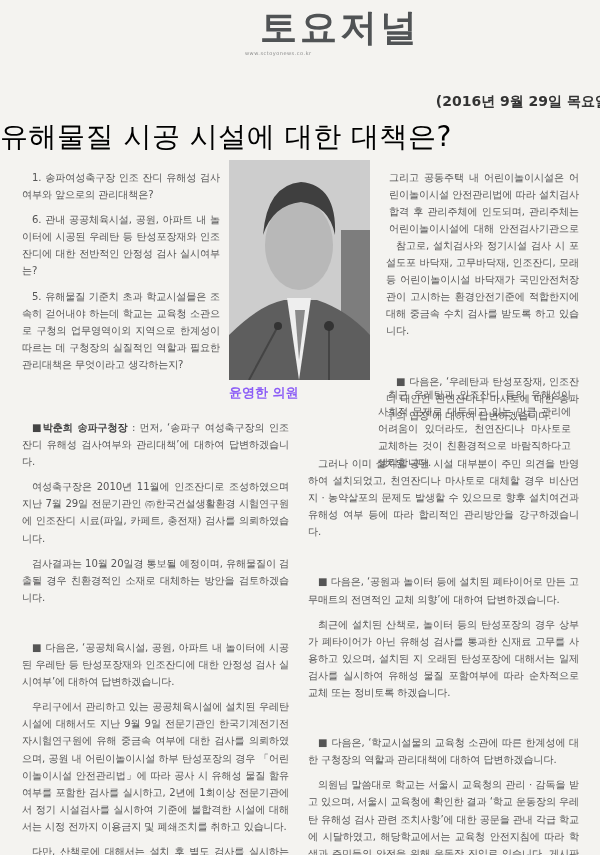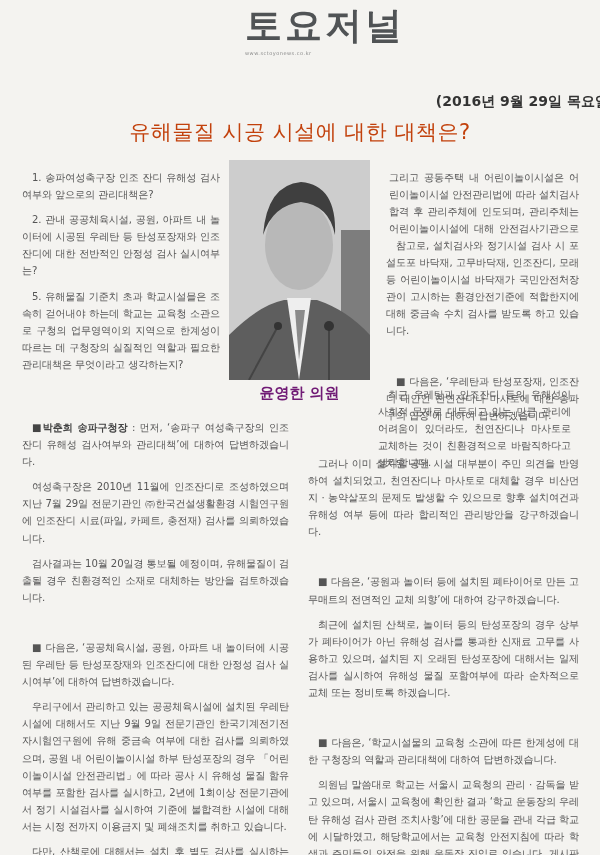--- a/index.html
+++ b/index.html
@@ -6,66 +6,66 @@
   body {
     width:600px; height:855px; overflow:hidden;
     background:#f4f3f0;
     font-family:"DejaVu Sans","Liberation Sans",sans-serif;
     color:#4a4a4a;
     position:relative;
   }
   .abs { position:absolute; }
   .masthead {
     left:245px; top:8px; width:190px; height:40px;
-    font-family:Liberation Mono, monospace; font-weight:bold;
-    font-size:37px; letter-spacing:3px; color:#505355; line-height:40px;
+    font-family:Liberation Sans, sans-serif; font-weight:bold;
+    font-size:37px; letter-spacing:3px; color:#505355; line-height:40px;text-align:center;
   }
   .masthead-url {
     left:245px; top:50px; font-size:5px; color:#8a8a8a; letter-spacing:0.5px;
   }
   .dateline {
     left:0; top:93px; width:600px; text-align:right;
     font-size:14px; font-weight:bold; color:#333;margin-left:44px;
   }
   .headline {
-    left:0; top:118px; width:600px; text-align:center;
-    font-size:21px; color:#c2410c; letter-spacing:0.5px;
+    left:0; top:118px; width:600px; text-align:left;
+    font-size:28px; color:#000000; letter-spacing:0.5px;
   }
   .txt {
     font-size:10.1px; line-height:17.1px; color:#555;
     text-align:justify; letter-spacing:-0.1px;
   }
   .txt p { margin:8px; text-indent:10px; }
   .txt p.noind { text-indent:0; }
   .txt .gap { height:17px; }
   .bullet { color:#555; }
   .speaker { font-weight:bold; color:#444; }
   .photo {
     left:229px; top:160px; width:141px; height:220px;
     background:linear-gradient(180deg,#cfcfcf 0%,#bdbdbd 60%,#8a8a8a 100%);
     overflow:hidden;
   }
   .photo svg { display:block; }
   .caption {
-    left:229px; top:384px; width:141px; text-align:center;
-    font-size:15px; font-weight:bold; color:#701a75;
+    left:229px; top:384px; width:141px; text-align:left;
+    font-size:13px; font-weight:bold; color:#8b5cf6;
   }
 </style>
 </head>
 <body>
 
 <div class="abs masthead">토요저널</div>
 <div class="abs masthead-url">www.sctoyonews.co.kr</div>
 
 <div class="abs dateline">(2016년 9월 29일 목요일 6면)</div>
 <div class="abs headline">유해물질 시공 시설에 대한 대책은?</div>
 
 <div class="abs txt" style="left:14px; top:161px; width:214px;">
   <p>1. 송파여성축구장 인조 잔디 유해성 검사여부와 앞으로의 관리대책은?</p>
-  <p>2. 관내 공공체육시설, 공원, 아파트 내 놀이터에 시공된 우레탄 등 탄성포장재와 인조잔디에 대한 전반적인 안정성 검사 실시여부는?</p>
+  <p>6. 관내 공공체육시설, 공원, 아파트 내 놀이터에 시공된 우레탄 등 탄성포장재와 인조잔디에 대한 전반적인 안정성 검사 실시여부는?</p>
   <p>5. 유해물질 기준치 초과 학교시설믈은 조속히 걷어내야 하는데 학교는 교육청 소관으로 구청의 업무영역이외 지역으로 한계성이 따르는 데 구청장의 실질적인 역할과 필요한 관리대책은 무엇이라고 생각하는지?</p>
 </div>
 
 <div class="abs photo">
   <svg width="141" height="220" viewBox="0 0 141 220">
     <rect width="141" height="220" fill="#cdcdcd"></rect>
     <rect x="112" y="70" width="29" height="150" fill="#7d7d7d"></rect>
     <path d="M0 175 Q30 145 55 140 L88 140 Q118 150 141 175 L141 220 L0 220 Z" fill="#5e5e5e"></path>
     <path d="M58 138 L70 220 L82 138 Z" fill="#eeeeee"></path>
     <path d="M66 150 L70 200 L76 150 Z" fill="#8a8a8a"></path>
@@ -101,19 +101,19 @@
   <p><span>■</span><span> 다음은, ‘우레탄과 탄성포장재, 인조잔디 대안인 천연잔디나 마사토에 대한 송파구의 입장’에 대하여 답변하겠습니다.</span></p>
 </div>
 
 <div class="abs txt" style="left:292px; top:378px; width:287px;">
   <p style="padding-left:78px; text-indent:10px;">최근 우레탄과 인조잔디 등의 유해성이 사회적 문제로 대두되고 있는 만큼 관리에 어려움이 있더라도, 천연잔디나 마사토로 교체하는 것이 친환경적으로 바람직하다고 생각합니다.</p>
 </div>
 
 <div class="abs txt" style="left:300px; top:447px; width:287px;">
   <p>그러나 이미 설치된 공원 시설 대부분이 주민 의견을 반영하여 설치되었고, 천연잔디나 마사토로 대체할 경우 비산먼지 · 농약살포의 문제도 발생할 수 있으므로 향후 설치여건과 유해성 여부 등에 따라 합리적인 관리방안을 강구하겠습니다.</p>
   <div class="gap"></div>
-  <p><span>■</span><span> 다음은, ‘공원과 놀이터 등에 설치된 폐타이어로 만든 고무매트의 전면적인 교체 의향’에 대하여 강구하겠습니다.</span></p>
+  <p><span>■</span><span> 다음은, ‘공원과 놀이터 등에 설치된 폐타이어로 만든 고무매트의 전면적인 교체 의향’에 대하여 답변하겠습니다.</span></p>
   <p>최근에 설치된 산책로, 놀이터 등의 탄성포장의 경우 상부가 폐타이어가 아닌 유해성 검사를 통과한 신재료 고무를 사용하고 있으며, 설치된 지 오래된 탄성포장에 대해서는 일제 검사를 실시하여 유해성 물질 포함여부에 따라 순차적으로 교체 또는 정비토록 하겠습니다.</p>
   <div class="gap"></div>
   <p><span>■</span><span> 다음은, ‘학교시설물의 교육청 소관에 따른 한계성에 대한 구청장의 역할과 관리대책에 대하여 답변하겠습니다.</span></p>
   <p>의원님 말씀대로 학교는 서울시 교육청의 관리 · 감독을 받고 있으며, 서울시 교육청에 확인한 결과 ‘학교 운동장의 우레탄 유해성 검사 관련 조치사항’에 대한  공문을 관내 각급 학교에 시달하였고, 해당학교에서는 교육청 안전지침에 따라 학생과 주민들의 안전을 위해 운동장 진입로 있습니다, 게시판 안내문 부착, 가정통신문 안내, 일일교육 등을 실시하고 있으며, 잠전초등학교는 현재 철거 및 교체를 위한 설계 용역중으로 10월 중 마사토로 교체할 예정에 있음을 확인하였습니다.</p>
   <p>향후 우리구 교육경비 보조를 통해 학교시설물에 대해 지원할 수 있는 부분이 있다면 강동송파교육지원청 및 각급 학교와 긴밀히 협력하여 학생들의 안전한 교육환경 조성에 적극 노력하겠습니다.</p>
 </div>
 
 </body></html>

